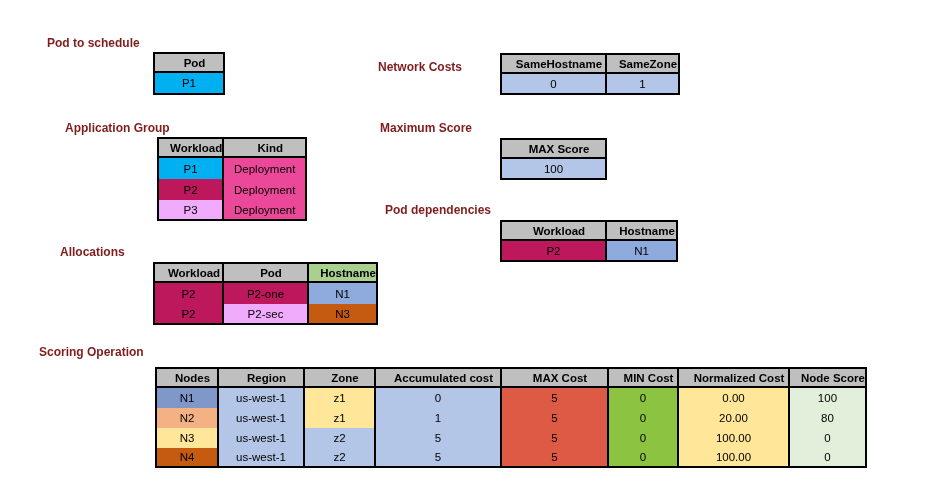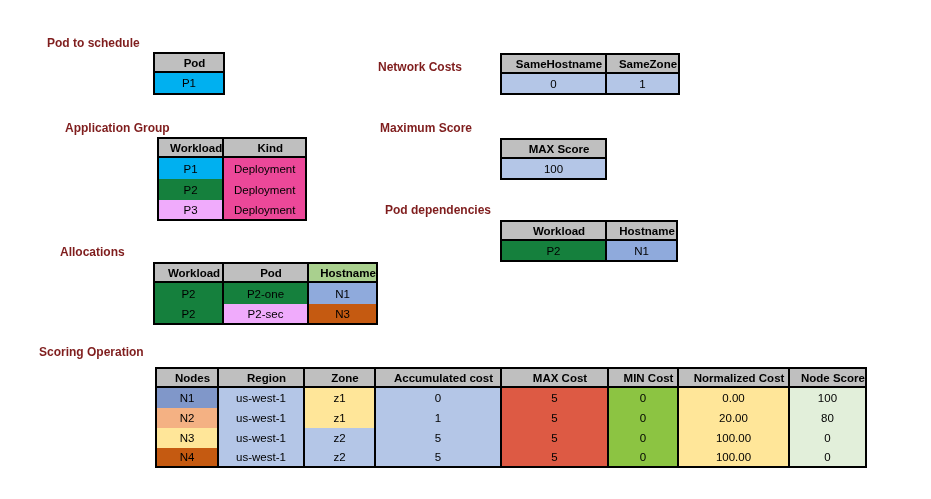--- a/index.html
+++ b/index.html
@@ -14,21 +14,21 @@
   .tbl td{height:21px;font-weight:normal;text-align:center;}
   .tbl th:last-child,.tbl td:last-child{border-right-width:2px;}
   .tbl tr:last-child td{border-bottom-width:2px;}
   #t-pod td{height:22px;}
   #t-scoring td{height:20px;}
   
   .c-hdr{background:#bfbfbf;}
   .c-hdrg{background:#a9d08e;}
   .c-gray{background:#ec4899;}
   .c-cyan{background:#00b0f0;}
-  .c-sky{background:#15803d;}
+  .c-sky{background:#be185d;}
   .c-pale{background:#f0abfc;}
   .c-peri{background:#b4c6e7;}
   .c-slate{background:#8faadc;}
   .c-slate2{background:#8097c9;}
   .c-salmon{background:#f4b183;}
   .c-yellow{background:#ffe699;}
   .c-dkorg{background:#c55a11;}
   .c-red{background:#dd5a44;}
   .c-green{background:#8cc442;}
   .c-pgreen{background:#e2efda;}

